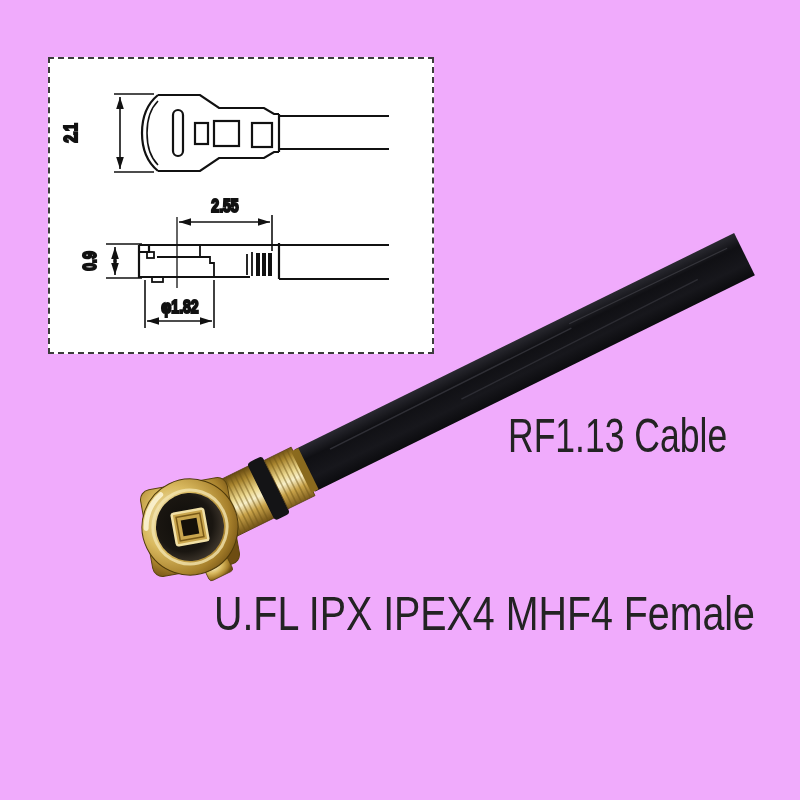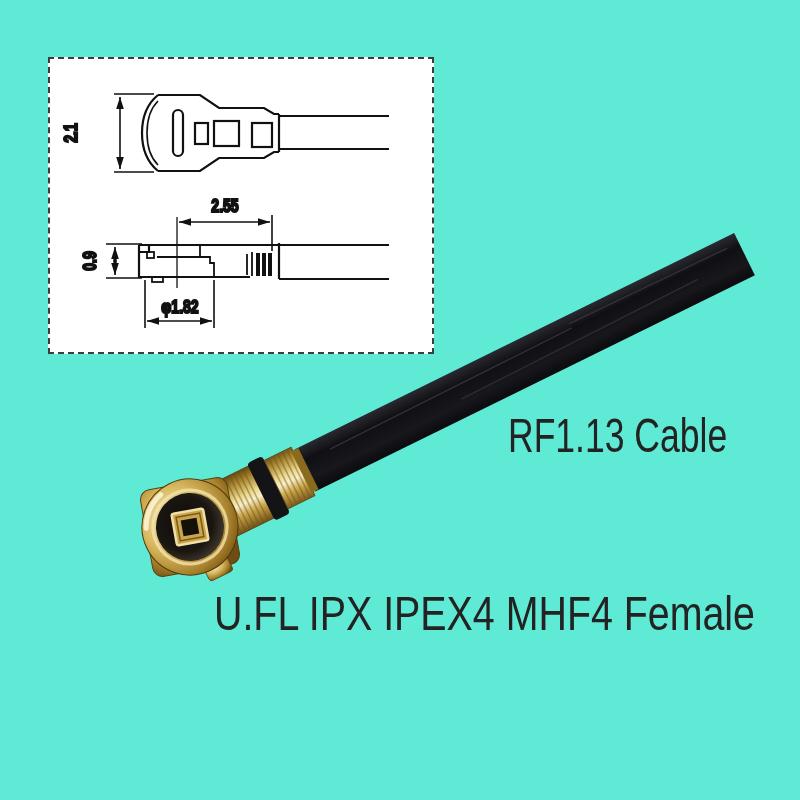--- a/index.html
+++ b/index.html
@@ -1,16 +1,16 @@
 <!DOCTYPE html>
 <html><head>
 <meta charset="utf-8">
 <style>
   html,body{margin:0;padding:0;background:#ffffff;}
-  .stage{position:relative;width:800px;height:800px;background:#5eead4;overflow:hidden;
+  .stage{position:relative;width:800px;height:800px;background:#f0abfc;overflow:hidden;
          font-family:"Liberation Sans", sans-serif;}
   .spec-box{position:absolute;left:48px;top:57px;width:386px;height:297px;
             border:2px dashed #3c3c3c;box-sizing:border-box;background:#ffffff;}
   .spec-box svg{position:absolute;left:0;top:0;}
   .photo-svg{position:absolute;left:0;top:0;}
   .photo-label{position:absolute;color:#232323;white-space:nowrap;line-height:1;
                transform-origin:left top;}
   .label-cable{left:508px;top:412px;font-size:48px;transform:scaleX(.74);}
   .label-conn{left:214px;top:590px;font-size:48px;transform:scaleX(.82);}
   .dim-text{font-family:"Liberation Sans", sans-serif;font-weight:700;font-size:18px;fill:#111;}

